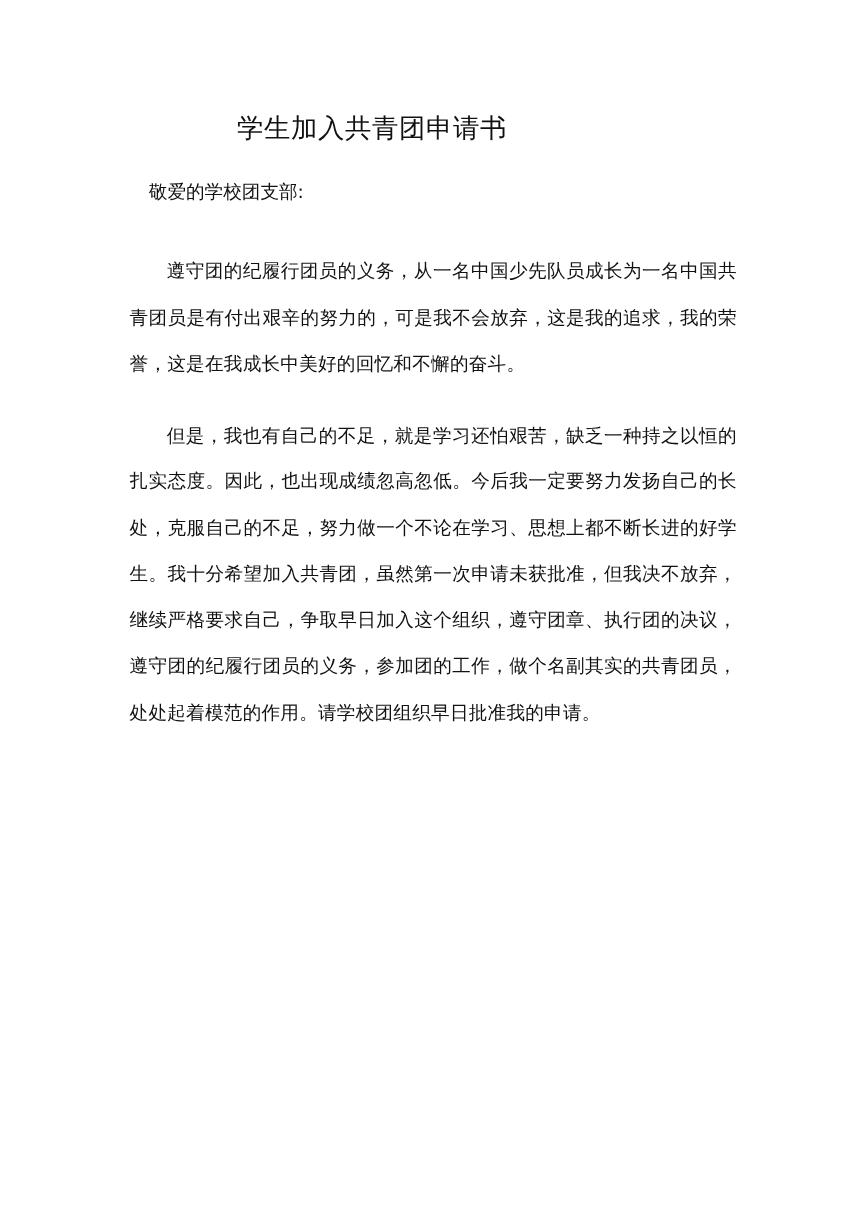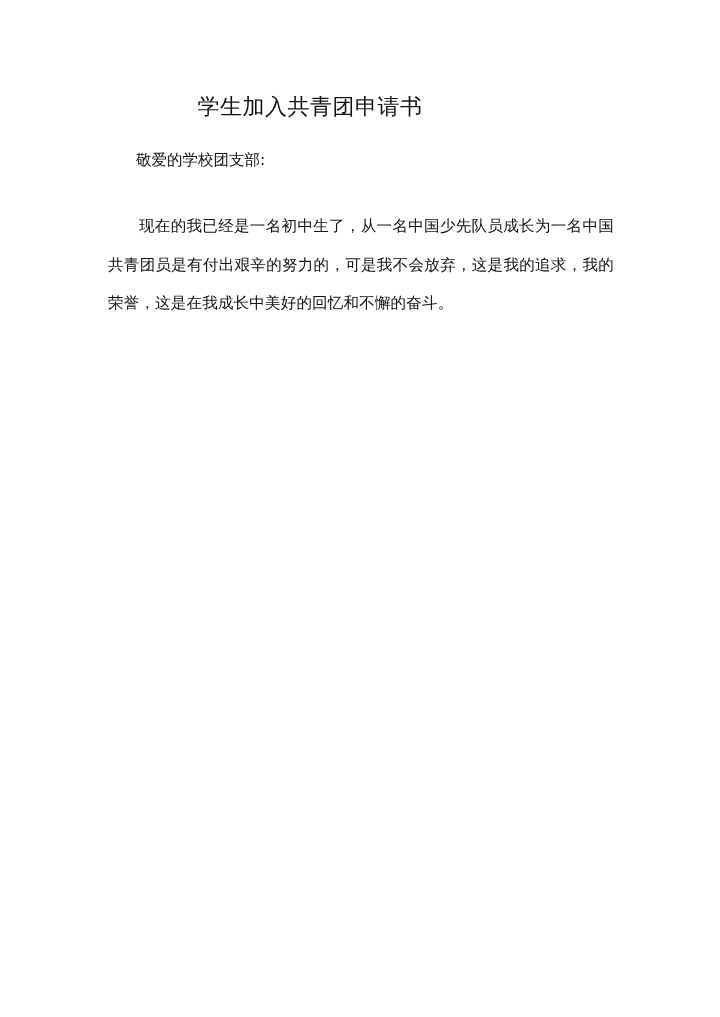--- a/index.html
+++ b/index.html
@@ -29,21 +29,21 @@
       left: 0;
       width: 620px;
       text-align: center;
       font-size: 22px;
       letter-spacing: 0.5px;
       color: #111;
     }
     .salutation {
       position: absolute;
       top: 150px;
-      left: 136px;
+      left: 124px;
       font-size: 15.5px;
       color: #111;
     }
     .body {
       position: absolute;
       left: 108px;
       width: 506px;
       top: 207px;
     }
     .para {
@@ -57,15 +57,16 @@
       letter-spacing: 0.2px;
     }
   </style>
 </head>
 <body>
 
 <div class="page">
   <div class="title">学生加入共青团申请书</div>
   <div class="salutation">敬爱的学校团支部:</div>
   <div class="body">
-    <p class="para">现在的我已经是一名初中生了，从一名中国少先队员成长为一名中国共青团员是有付出艰辛的努力的，可是我不会放弃，这是我的追求，我的荣誉，这是在我成长中美好的回忆和不懈的奋斗。</p>
+    <p class="para">遵守团的纪履行团员的义务，从一名中国少先队员成长为一名中国共青团员是有付出艰辛的努力的，可是我不会放弃，这是我的追求，我的荣誉，这是在我成长中美好的回忆和不懈的奋斗。</p>
+    <p class="para">但是，我也有自己的不足，就是学习还怕艰苦，缺乏一种持之以恒的扎实态度。因此，也出现成绩忽高忽低。今后我一定要努力发扬自己的长处，克服自己的不足，努力做一个不论在学习、思想上都不断长进的好学生。我十分希望加入共青团，虽然第一次申请未获批准，但我决不放弃，继续严格要求自己，争取早日加入这个组织，遵守团章、执行团的决议，遵守团的纪履行团员的义务，参加团的工作，做个名副其实的共青团员，处处起着模范的作用。请学校团组织早日批准我的申请。</p>
   </div>
 </div>
 
 </body></html>

